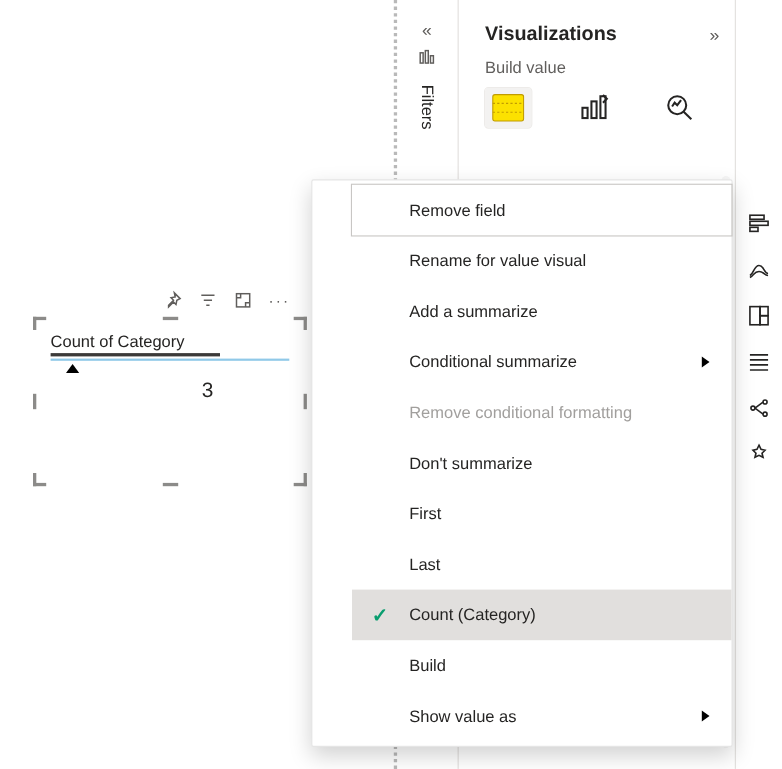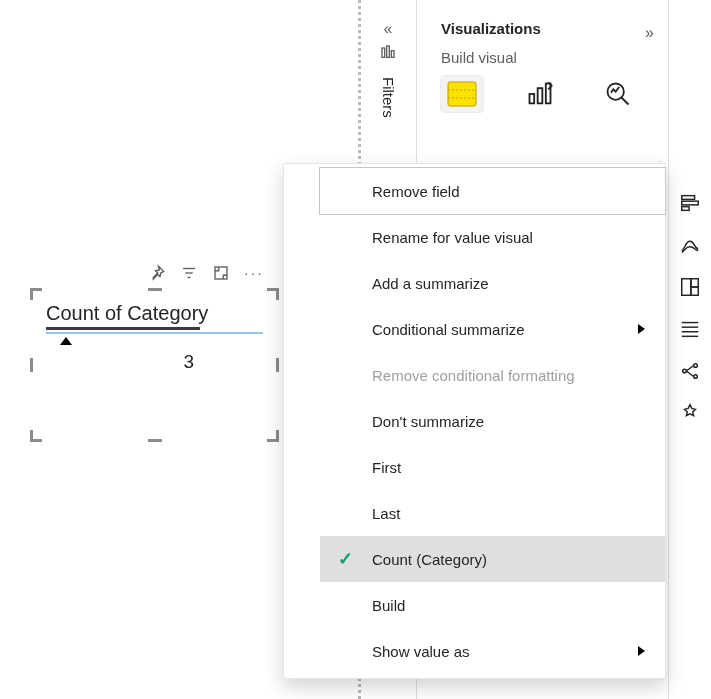--- a/index.html
+++ b/index.html
@@ -60,21 +60,21 @@
 .sel-mid {
   position:absolute; background:#8c8b89;
 }
 .sel-mid.t { left:50%; top:-2px; width:14px; height:3px; transform:translateX(-50%);}
 .sel-mid.b { left:50%; bottom:-2px; width:14px; height:3px; transform:translateX(-50%);}
 .sel-mid.l { left:-2px; top:50%; width:3px; height:14px; transform:translateY(-50%);}
 .sel-mid.r { right:-2px; top:50%; width:3px; height:14px; transform:translateY(-50%);}
 
 .card-inner { padding: 12px 14px 0 14px; }
 .table-header {
-  font-size: 20px;
+  font-size: 15px;
   color: #252423;
   padding-bottom: 2px;
 }
 .header-underline {
   height:4px;
 }
 .header-sortline {
   width: 71%;
   border-bottom: 3px solid #3b3a39;
 }
@@ -121,21 +121,21 @@
   left: 416px; top:0;
   width: 250px;
   height: 699px;
   border-left: 1px solid #e1dfdd;
 }
 .viz-header {
   display:flex; align-items:center;
   padding: 20px 12px 8px 24px;
   gap:8px;
 }
-.viz-title { font-size: 15px; font-weight:600; flex:1;}
+.viz-title { font-size: 18px; font-weight:600; flex:1;}
 .viz-sub { padding: 4px 24px 10px; font-size:15px; color:#605e5c;}
 .tab-row { display:flex; gap:36px; padding: 0 24px 12px;}
 .tab-box { width:42px; height:36px; display:flex; align-items:center; justify-content:center;}
 .tab-box.active { background:#f3f2f1; border-radius:3px; outline:1px solid #edebe9;}
 
 .expand-viz { position:absolute; right: 12px; top:24px; font-size:16px; color:#605e5c; cursor:pointer;}
 
 
 .gallery-strip {
   position:absolute;
@@ -264,21 +264,21 @@
       </svg>
   </div>
   <div class="filters-label">Filters</div>
 </div>
 
 <div class="viz-pane">
   <div class="viz-header">
     <div class="viz-title">Visualizations</div>
   </div>
   <div class="expand-viz">»</div>
-  <div class="viz-sub">Build visual</div>
+  <div class="viz-sub">Build value</div>
   <div class="tab-row">
     <div class="tab-box active">
       <svg width="30" height="26" viewBox="0 0 30 26">
           <rect x="1" y="1" width="28" height="24" rx="2" fill="#fce100" stroke="#c19c00"></rect>
           <line x1="1" y1="9" x2="29" y2="9" stroke="#c19c00" stroke-dasharray="2 2"></line>
           <line x1="1" y1="17" x2="29" y2="17" stroke="#c19c00" stroke-dasharray="2 2"></line>
         </svg>
     </div>
     <div class="tab-box">
       <svg width="28" height="28" viewBox="0 0 24 24" fill="none" stroke="#252423" stroke-width="1.6">

